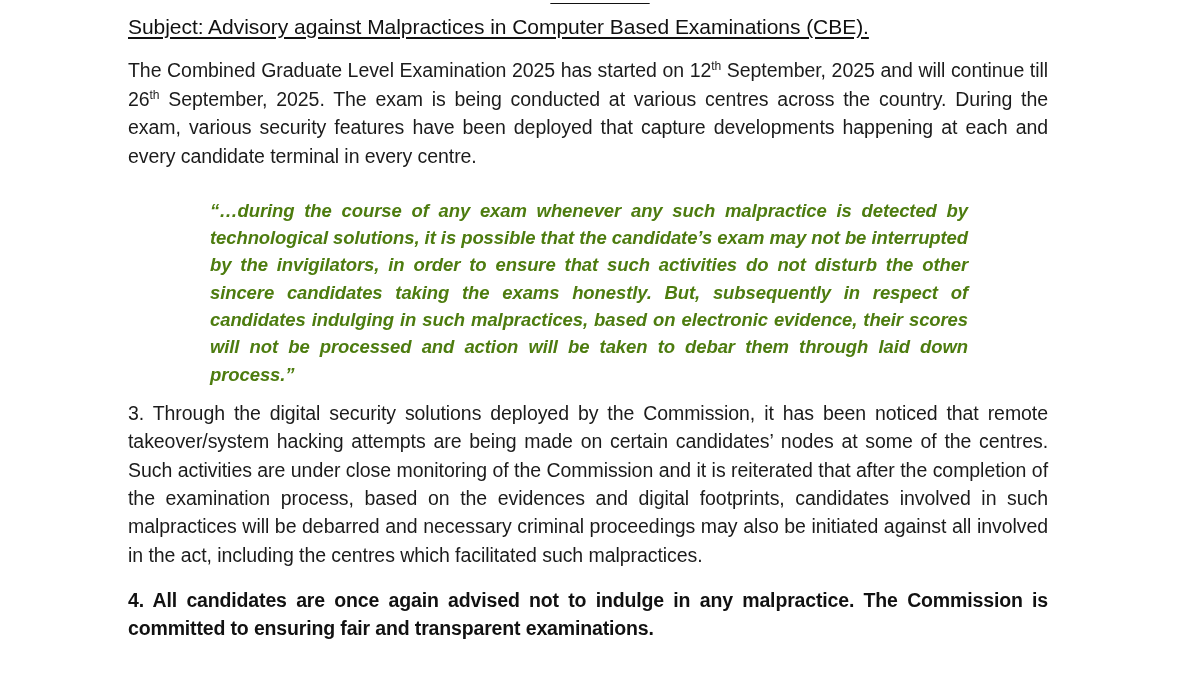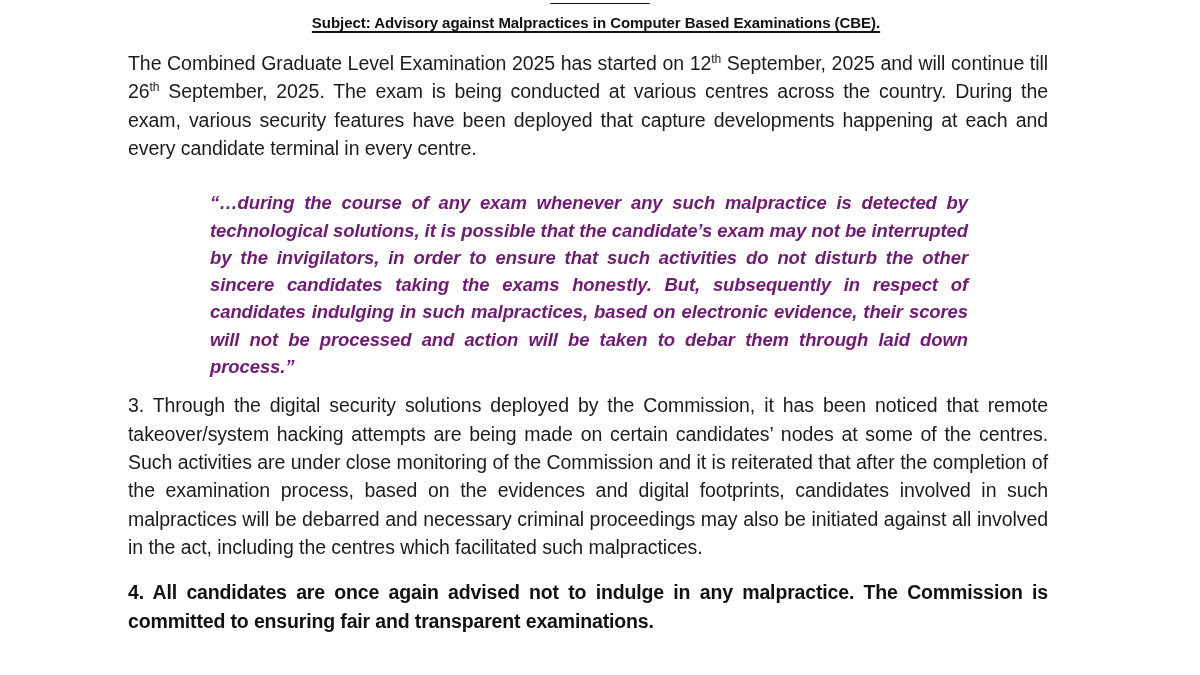--- a/index.html
+++ b/index.html
@@ -42,27 +42,26 @@
   }
 
   .doc-body {
     position: absolute;
     left: 128px;
     top: 14px;
     width: 936px;
   }
 
   .heading-line {
-    font-size: 15px;
-    font-weight: bold;
+    font-size: 21px;
+    font-weight: normal;
     line-height: 1.26;
     margin: 0 0 13px 0;
     color: #111111;
     letter-spacing: -0.05px;
-    text-align: center;
   }
   .heading-line .u {
     text-decoration: underline;
     text-underline-offset: 3px;
     text-decoration-thickness: 2px;
   }
 
   p.para {
     font-size: 19.5px;
     line-height: 1.455;
@@ -87,21 +86,21 @@
     padding: 0 96px 0 82px;
   }
   .quote-block p {
     margin: 0;
     font-size: 18.5px;
     line-height: 1.475;
     font-weight: bold;
     font-style: italic;
     text-align: justify;
     text-justify: inter-word;
-    color: #701a75;
+    color: #4d7c0f;
     letter-spacing: -0.1px;
   }
 
   sup {
     font-size: 0.62em;
     vertical-align: super;
     line-height: 0;
   }
 
   em.inter { font-style: italic; }

